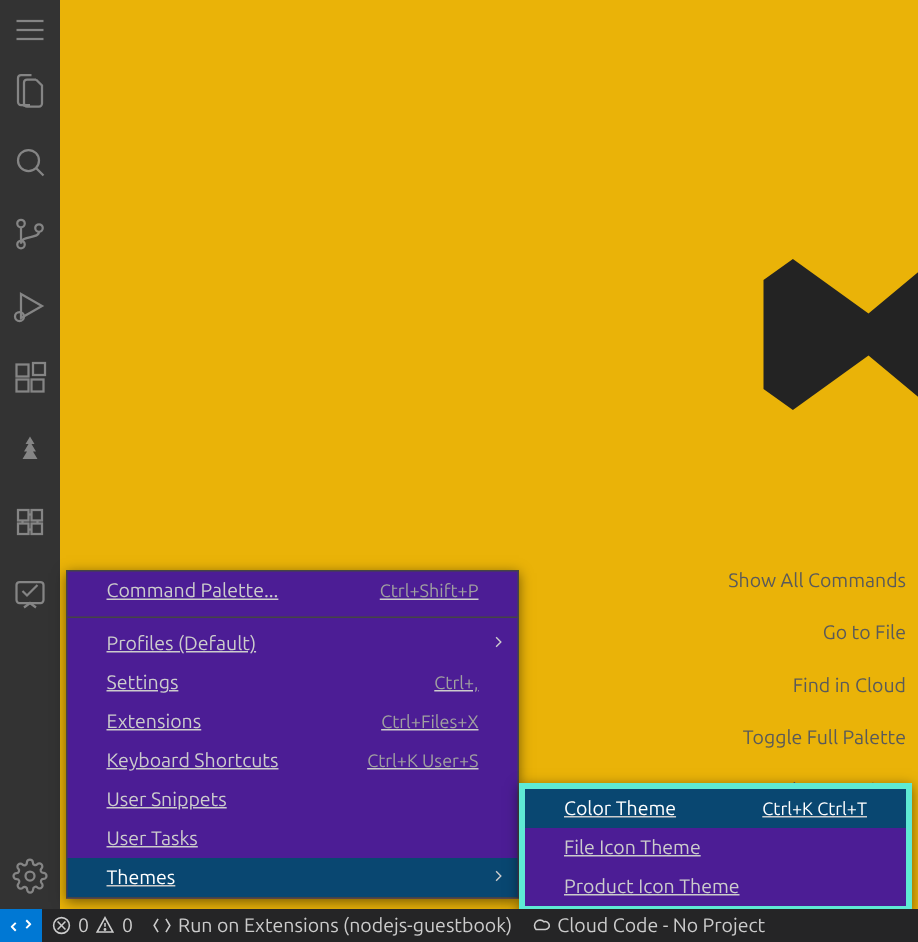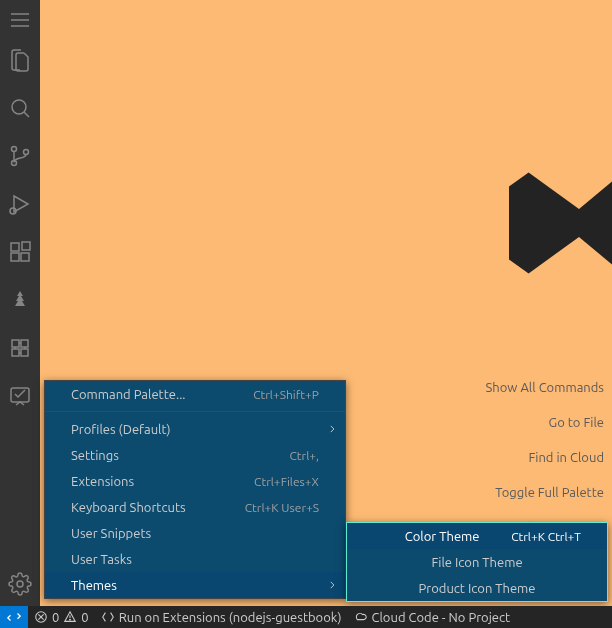--- a/index.html
+++ b/index.html
@@ -3,36 +3,36 @@
 <meta charset="utf-8">
 <style>
   * { box-sizing: border-box; margin: 0; padding: 0; font-family: -apple-system, "Segoe UI", Ubuntu, sans-serif; font-size: 13px; }
   html, body { width: 612px; height: 628px; overflow: hidden; background: #1e1e1e; color: #ccc; }
   .root { display: flex; width: 100%; height: 100%; position: relative; }
   .activity-bar { width: 40px; background: #333333; display: flex; flex-direction: column; align-items: center; padding-top: 4px; }
   .ab-icon { width: 40px; height: 48px; display: flex; align-items: center; justify-content: center; color: #858585; cursor: pointer; }
   .ab-icon svg { width: 24px; height: 24px; }
   .ab-menu-icon { height: 32px; }
   .ab-spacer { flex: 1; }
-  .editor-area { flex: 1; background: #fdba74; position: relative; }
+  .editor-area { flex: 1; background: #eab308; position: relative; }
   .sidebar-border { position: absolute; left: 40px; top: 0; width: 3px; height: calc(100% - 22px); background: #252526; }
   .watermark-logo { position: absolute; left: 455px; top: 83px; width: 157px; height: 251px; overflow: hidden; pointer-events: none; }
   .watermark-logo svg { width: 280px; height: 280px; }
   .welcome-hints { position: absolute; right: 0; top: 370px; text-align: right; color: #5a5a5a; line-height: 35px; font-size: 13px; }
   .welcome-hints div { padding-right: 8px; white-space: nowrap; }
-  .menu { position: absolute; background: #0c4a6e; box-shadow: 0 2px 8px rgba(0,0,0,0.5); }
+  .menu { position: absolute; background: #4c1d95; box-shadow: 0 2px 8px rgba(0,0,0,0.5); text-decoration: underline; }
   .menu-main { left: 44px; top: 380px; width: 302px; border: 1px solid #454545; }
   .menu-item { display: flex; align-items: center; height: 26px; padding: 0 26px 0 26px; cursor: pointer; color: #ccc; position: relative; }
   .menu-item.selected { background: #094771; color: #fff; }
   .menu-item .lbl { flex: 1; }
   .menu-item .shortcut { color: #a0a0a0; font-size: 12px; }
   .menu-item.selected .shortcut { color: #fff; }
   .menu-sep { height: 1px; background: #454545; margin: 4px 0; }
   .menu-chevron { position: absolute; right: 8px; top: 50%; transform: translateY(-50%); color: #ccc; }
-  .menu-sub { left: 346px; top: 522px; width: 262px; border: 1px solid #5eead4; text-align: center; }
+  .menu-sub { left: 346px; top: 522px; width: 262px; border: 4px solid #5eead4; }
   .status-bar { position: absolute; left: 0; bottom: 0; width: 100%; height: 22px; background: #252526; display: flex; align-items: center; color: #ccc; font-size: 12px; }
   .status-remote { width: 28px; height: 22px; background: #0078d4; display: flex; align-items: center; justify-content: center; color: #fff; }
   .status-item { display: flex; align-items: center; padding: 0 6px; gap: 4px; height: 22px; cursor: pointer; }
   .status-item svg { width: 14px; height: 14px; }
 </style>
 </head>
 <body>
 
 <div class="root">
 

